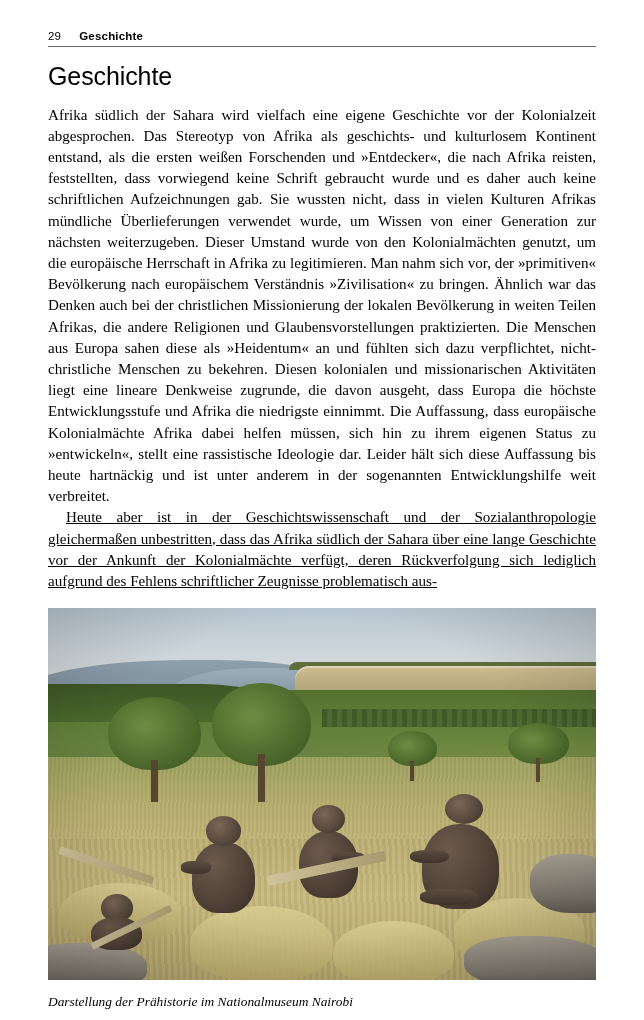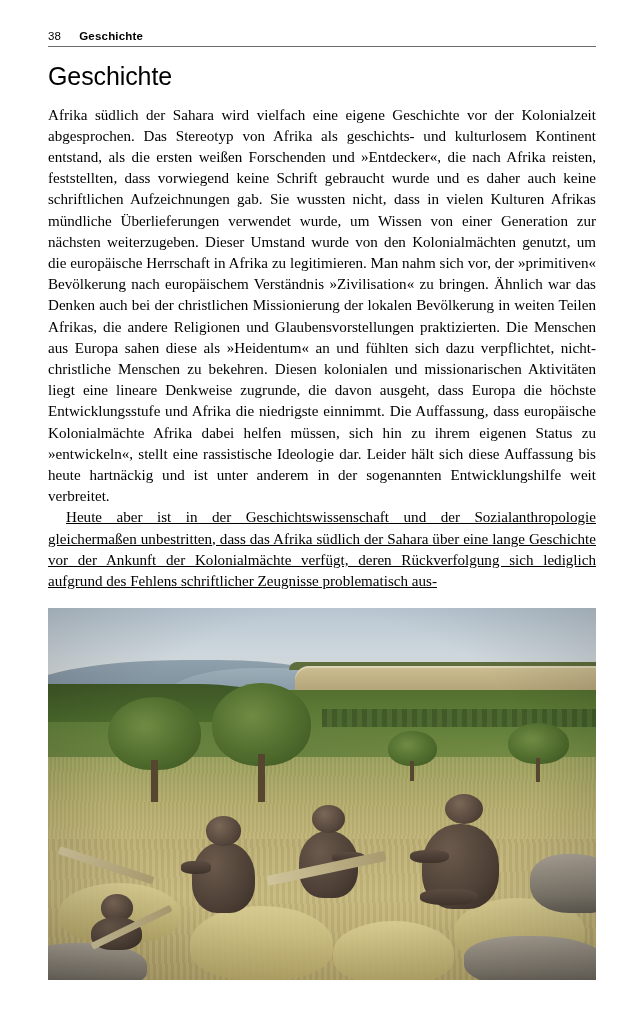--- a/index.html
+++ b/index.html
@@ -212,21 +212,21 @@
     line-height: 18px;
     margin-top: 13px;
   }
 </style>
 </head>
 <body>
 
 <div class="page">
 
   <header class="runhead">
-    <span class="folio">38</span>
+    <span class="folio">29</span>
     <span class="secname">Geschichte</span>
   </header>
   <div class="rule"></div>
 
   <h1 class="chapter-title">Geschichte</h1>
 
   <p class="body">Afrika südlich der Sahara wird vielfach eine eigene Geschichte vor der Kolonialzeit abgesprochen. Das Stereotyp von Afrika als geschichts- und kulturlosem Kontinent entstand, als die ersten weißen Forschenden und »Entdecker«, die nach Afrika reisten, feststellten, dass vorwiegend keine Schrift gebraucht wurde und es daher auch keine schriftlichen Aufzeichnungen gab. Sie wussten nicht, dass in vielen Kulturen Afrikas mündliche Überlieferungen verwendet wurde, um Wissen von einer Generation zur nächsten weiterzugeben. Dieser Umstand wurde von den Kolonialmächten genutzt, um die europäische Herrschaft in Afrika zu legitimieren. Man nahm sich vor, der »primitiven« Bevölkerung nach europäischem Verständnis »Zivilisation« zu bringen. Ähnlich war das Denken auch bei der christlichen Missionierung der lokalen Bevölkerung in weiten Teilen Afrikas, die andere Religionen und Glaubensvorstellungen praktizierten. Die Menschen aus Europa sahen diese als »Heidentum« an und fühlten sich dazu verpflichtet, nicht-christliche Menschen zu bekehren. Diesen kolonialen und missionarischen Aktivitäten liegt eine lineare Denkweise zugrunde, die davon ausgeht, dass Europa die höchste Entwicklungsstufe und Afrika die niedrigste einnimmt. Die Auffassung, dass europäische Kolonialmächte Afrika dabei helfen müssen, sich hin zu ihrem eigenen Status zu »entwickeln«, stellt eine rassistische Ideologie dar. Leider hält sich diese Auffassung bis heute hartnäckig und ist unter anderem in der sogenannten Entwicklungshilfe weit verbreitet.</p>
   <p class="body">Heute aber ist in der Geschichtswissenschaft und der Sozialanthropologie gleichermaßen unbestritten, dass das Afrika südlich der Sahara über eine lange Geschichte vor der Ankunft der Kolonialmächte verfügt, deren Rückverfolgung sich lediglich aufgrund des Fehlens schriftlicher Zeugnisse problematisch aus-</p>
 
   <figure class="fig">
@@ -291,15 +291,16 @@
         <div class="hhead" style="left:20%; top:6%; width:46%; height:46%;"></div>
         <div class="hbody" style="left:6%; top:44%; width:72%; height:56%;"></div>
       </div>
 
       <div class="stick" style="left:2%; top:64%; width:18%; height:2.2%; transform: rotate(18deg);"></div>
       <div class="stick" style="left:40%; top:72%; width:22%; height:2.6%; transform: rotate(-12deg);"></div>
       <div class="stick" style="left:8%; top:90%; width:16%; height:2%; transform: rotate(-26deg);"></div>
 
       <div class="vignette"></div>
     </div>
+    <figcaption class="caption">Darstellung der Prähistorie im Nationalmuseum Nairobi</figcaption>
   </figure>
 
 </div>
 
 </body></html>

